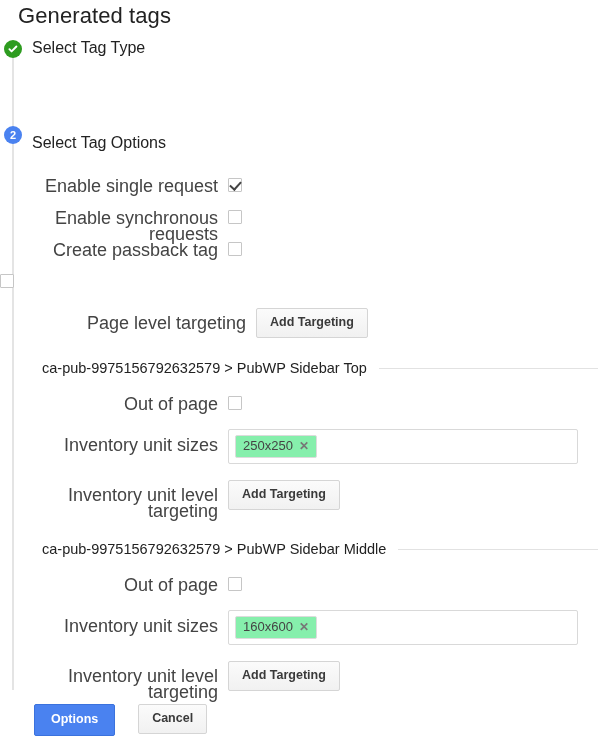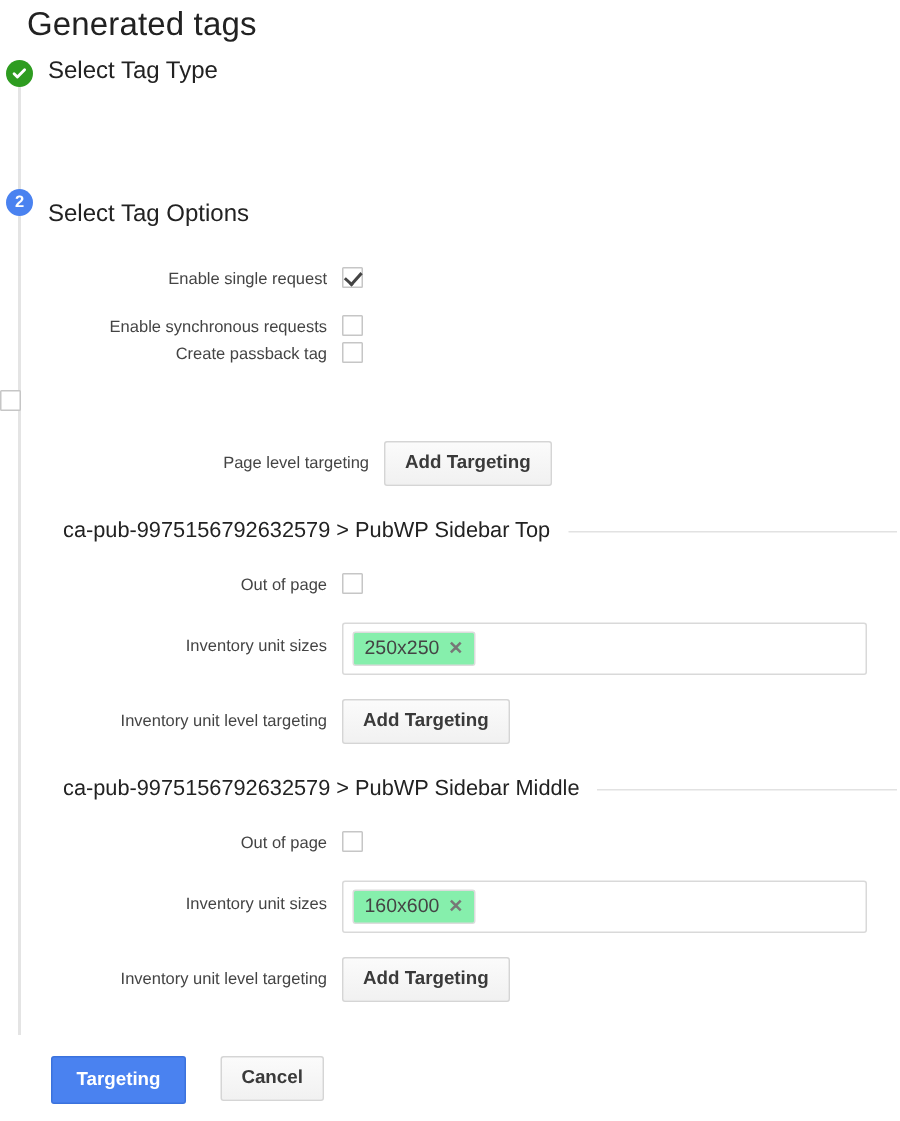--- a/index.html
+++ b/index.html
@@ -66,21 +66,21 @@
 
   .row {
     display: flex;
     align-items: flex-start;
     width: 600px;
   }
   .row-label {
     width: 228px;
     text-align: right;
     padding-right: 10px;
-    font-size: 11px;
+    font-size: 18px;
     color: #444;
     line-height: 16px;
     flex: 0 0 228px;
   }
   .row-field { flex: 1 1 auto; }
 
   
   .cb {
     width: 14px; height: 14px;
     border: 1px solid #c6c6c6;
@@ -299,18 +299,18 @@
     <div class="row">
       <div class="row-label" style="padding-top:7px;">Inventory unit level targeting</div>
       <div class="row-field">
         <span class="btn-grey">Add Targeting</span>
       </div>
     </div>
 
   </div>
 
   <div class="footer">
-    <span class="btn-blue">Targeting</span>
+    <span class="btn-blue">Options</span>
     <span class="gap"></span>
     <span class="btn-grey">Cancel</span>
   </div>
 
 </div>
 
 </body></html>

